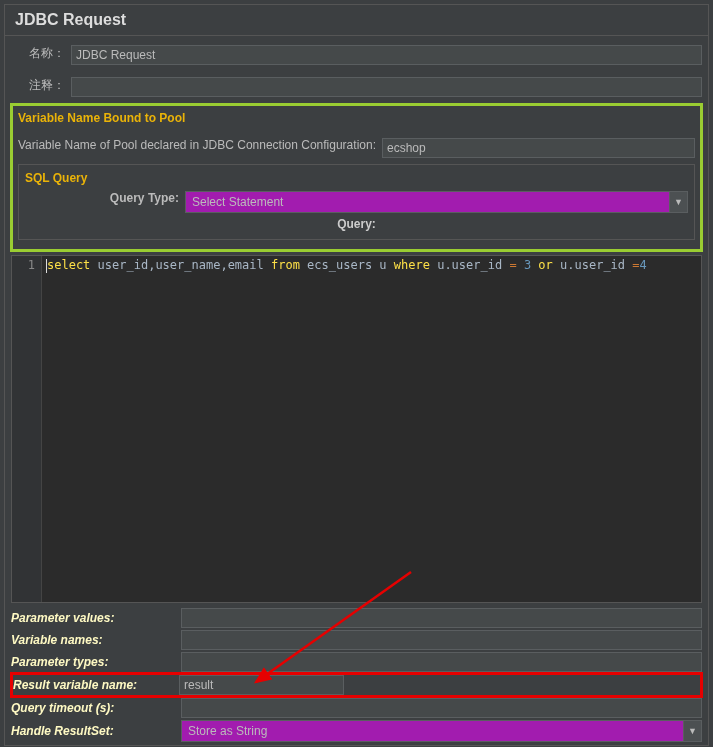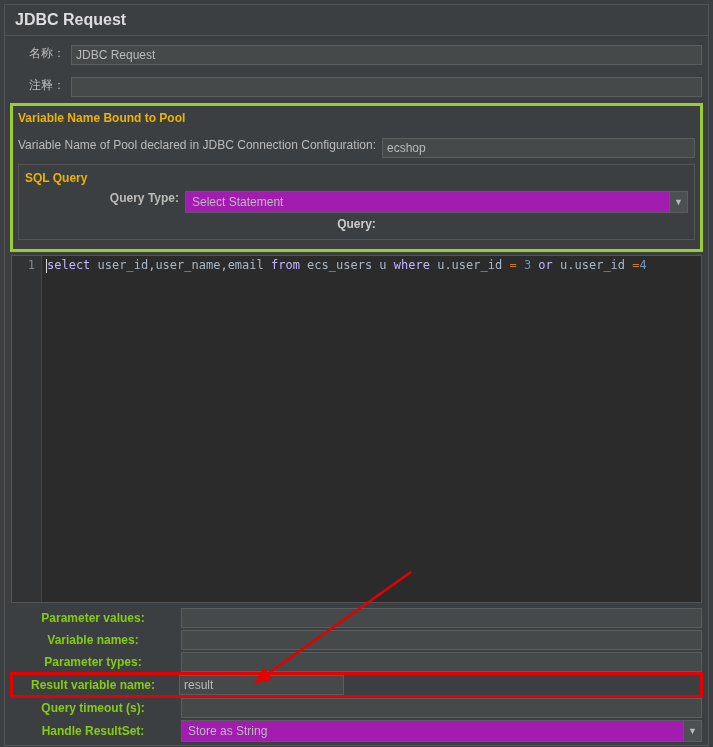--- a/index.html
+++ b/index.html
@@ -120,43 +120,44 @@
   text-align: right;
   padding: 2px 6px 0 0;
   border-right: 1px solid #444;
 }
 .code-content {
   flex: 1;
   padding: 2px 4px 0 4px;
   color: #a9b7c6;
   position: relative;
 }
-.code-line .kw { color: #c4b5fd; }
+.code-line .kw { color: #fde047; }
 .code-line .num { color: #6897bb; }
 .code-line .op { color: #cc7832; }
 .cursor-bar {
   border-left: 1px solid #dddddd;
   display: inline-block;
   height: 14px;
   vertical-align: middle;
 }
 .params {
   margin: 2px 6px;
 }
 .param-row {
   display: flex;
   align-items: center;
   padding: 1px 0;
 }
 .param-label {
   width: 170px;
-  text-align: center;
+  text-align: left;
   padding-right: 6px;
   font-weight: bold;
-  color: #84cc16;
+  color: #fef9c3;
+  font-style: italic;
 }
 .param-input {
   flex: 1;
   background: #45494a;
   border: 1px solid #5a5e60;
   color: #bbbbbb;
   height: 20px;
   padding: 7px 4px;
   font-size: 12px;
 }

